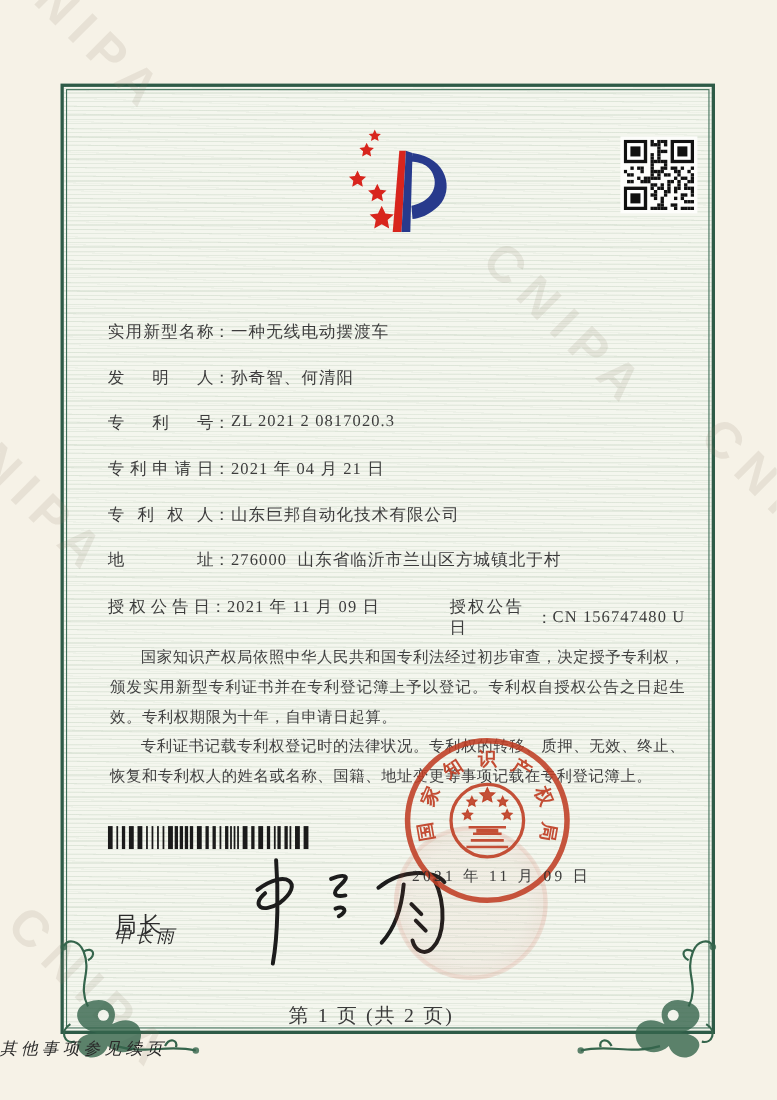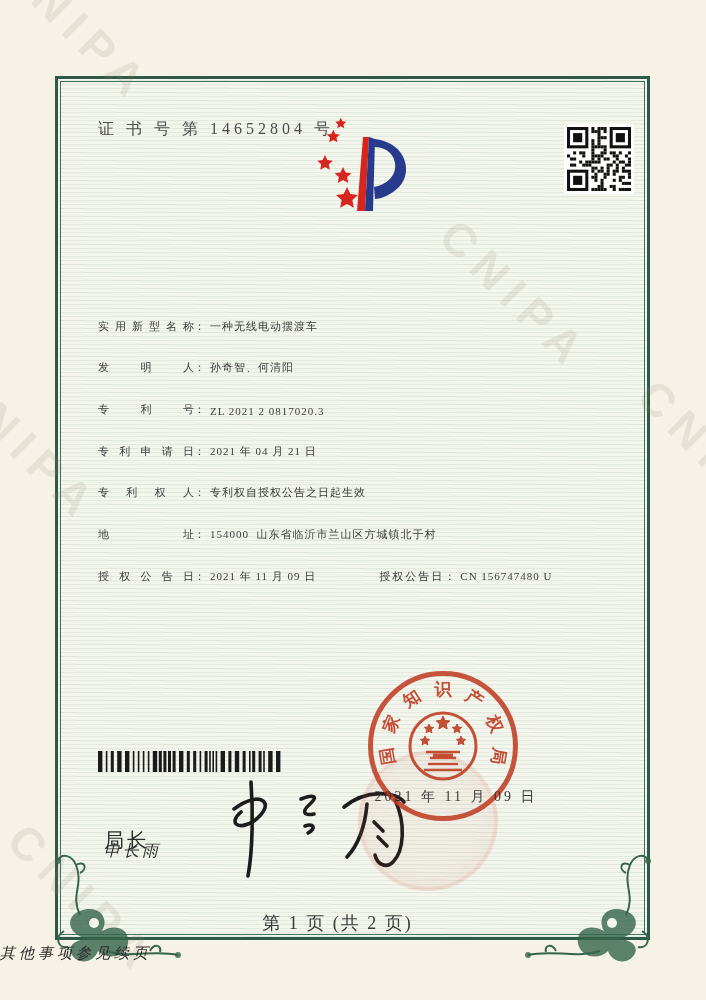--- a/index.html
+++ b/index.html
@@ -35,21 +35,21 @@
     color:#4c4c4c;
   }
   .logo{position:absolute;left:243px;top:32px;width:112px;height:104px;}
   .qr{position:absolute;left:506px;top:45px;width:64px;height:64px;background:#fdfdfb;padding:3px;}
   .title{
     position:absolute;left:0;right:0;top:132px;text-align:center;
     font-size:34px;font-weight:700;letter-spacing:7px;color:#1d1d1d;
   }
   
   .rows{position:absolute;left:40px;right:24px;top:213px;}
-  .row{height:41.7px;display:flex;align-items:flex-end;font-size:11px;color:#3c3c3c;}
+  .row{height:41.7px;display:flex;align-items:flex-start;font-size:15px;color:#3c3c3c;}
   .flabel{display:inline-block;width:96px;text-align:justify;text-align-last:justify;letter-spacing:0;}
   .fcolon{display:inline-block;width:16px;}
   .fvalue{letter-spacing:1px;white-space:pre;}
   .grant-right{margin-left:63px;display:flex;align-items:center;}
   
   .paras{
     position:absolute;left:42px;right:24px;top:506px;
     font-size:14px;line-height:1.93;color:#414141;text-align:justify;
     letter-spacing:0.5px;
   }
@@ -98,21 +98,20 @@
 
 <span class="wm" style="left:-18px;top:0px;">CNIPA</span>
 <span class="wm" style="left:420px;top:268px;">CNIPA</span>
 <span class="wm" style="left:-70px;top:420px;">CNIPA</span>
 <span class="wm" style="left:618px;top:428px;">CNIPA</span>
 <span class="wm" style="left:-12px;top:872px;">CNIPA</span>
 
 <div class="frame">
   <div class="frame-inner"></div>
 
-  <div class="cert-no">证 书 号 第 14652804 号</div>
 
   <svg class="logo" viewBox="0 0 112 104">
     <g fill="#d8251d">
       <path d="M56 6 l2.2 4.6 5 .6 -3.7 3.4 1 5 -4.5-2.5 -4.4 2.5 1-5 -3.7-3.4 5-.6 Z" transform="translate(-4,2) scale(0.78)"></path>
       <path d="M38 22 l2.4 5 5.4.7 -4 3.6 1 5.4 -4.8-2.7 -4.8 2.7 1-5.4 -4-3.6 5.4-.7 Z" transform="scale(0.85)"></path>
       <path d="M24 44 l2.4 5 5.4.7 -4 3.6 1 5.4 -4.8-2.7 -4.8 2.7 1-5.4 -4-3.6 5.4-.7 Z"></path>
       <path d="M42 56 l2.6 5.4 5.8.8 -4.3 3.9 1.1 5.8 -5.2-2.9 -5.2 2.9 1.1-5.8 -4.3-3.9 5.8-.8 Z"></path>
       <path d="M46 76 l3.4 7 7.6 1 -5.6 5.1 1.4 7.6 -6.8-3.8 -6.8 3.8 1.4-7.6 -5.6-5.1 7.6-1 Z"></path>
       <polygon points="62,26 68,26 64,100 56,100"></polygon>
     </g>
@@ -270,39 +269,43 @@
         <span class="fvalue">ZL 2021 2 0817020.3</span>
     </div>
     <div class="row">
       <span class="flabel">专利申请日</span>
         <span class="fcolon">：</span>
         <span class="fvalue">2021 年 04 月 21 日</span>
     </div>
     <div class="row">
       <span class="flabel">专利权人</span>
         <span class="fcolon">：</span>
-        <span class="fvalue">专利权自授权公告之日起生效</span>
+        <span class="fvalue">山东巨邦自动化技术有限公司</span>
     </div>
     <div class="row">
       <span class="flabel">地址</span>
         <span class="fcolon">：</span>
-        <span class="fvalue">154000  山东省临沂市兰山区方城镇北于村</span>
+        <span class="fvalue">276000  山东省临沂市兰山区方城镇北于村</span>
     </div>
     <div class="row">
       <span class="flabel">授权公告日</span>
         <span class="fcolon">：</span>
         <span class="fvalue">2021 年 11 月 09 日</span>
       <span class="grant-right">
         <span style="letter-spacing:2px;">授权公告日</span>
           <span class="fcolon">：</span>
           <span class="fvalue">CN 156747480 U</span>
       </span>
     </div>
   </div>
 
+  <div class="paras">
+    <p>国家知识产权局依照中华人民共和国专利法经过初步审查，决定授予专利权，颁发实用新型专利证书并在专利登记簿上予以登记。专利权自授权公告之日起生效。专利权期限为十年，自申请日起算。</p>
+    <p>专利证书记载专利权登记时的法律状况。专利权的转移、质押、无效、终止、恢复和专利权人的姓名或名称、国籍、地址变更等事项记载在专利登记簿上。</p>
+  </div>
 
   <svg class="barcode" viewBox="0 0 93 10" preserveAspectRatio="none">
       <rect x="0" y="0" width="2.2" height="10" fill="#1a1a1a"></rect>
       <rect x="3.9" y="0" width="0.8" height="10" fill="#1a1a1a"></rect>
       <rect x="6.4" y="0" width="1.5" height="10" fill="#1a1a1a"></rect>
       <rect x="9.6" y="0" width="2.2" height="10" fill="#1a1a1a"></rect>
       <rect x="13.5" y="0" width="2.2" height="10" fill="#1a1a1a"></rect>
       <rect x="17.4" y="0" width="0.8" height="10" fill="#1a1a1a"></rect>
       <rect x="19.9" y="0" width="0.8" height="10" fill="#1a1a1a"></rect>
       <rect x="22.4" y="0" width="0.8" height="10" fill="#1a1a1a"></rect>

